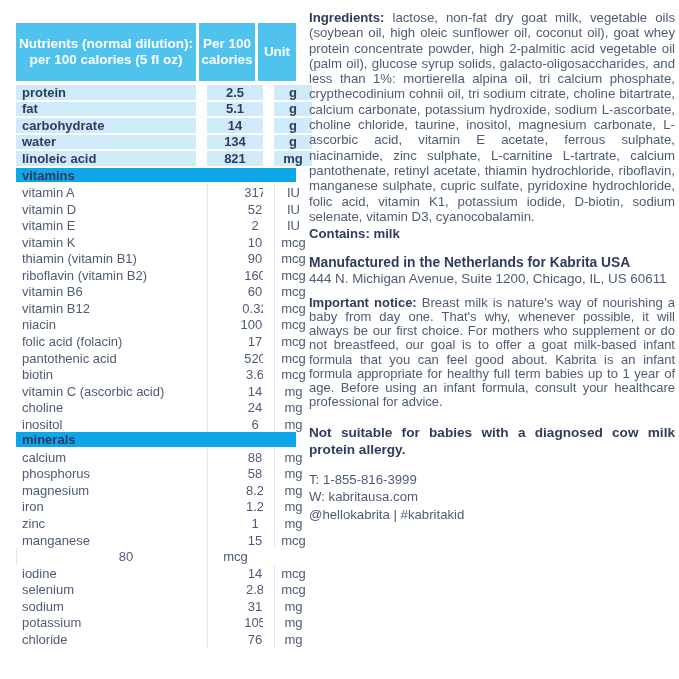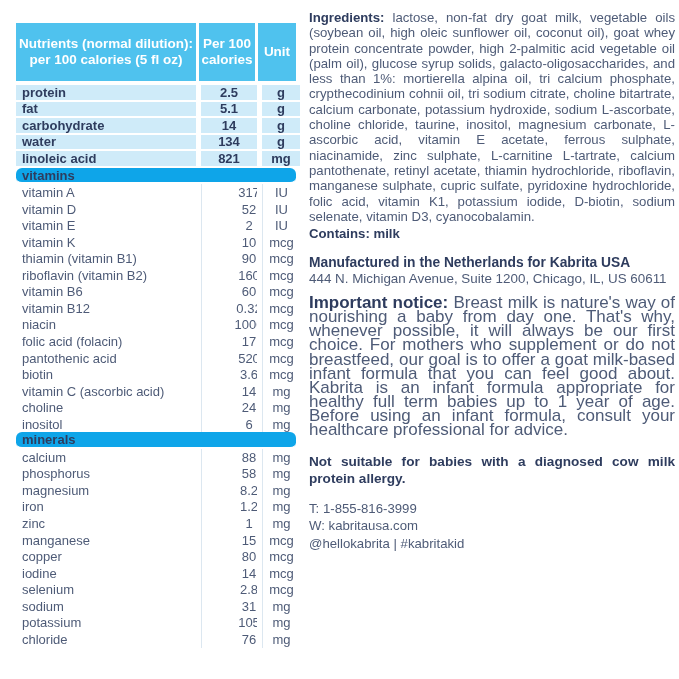--- a/index.html
+++ b/index.html
@@ -10,39 +10,39 @@
   }
   
   .nutrient-table{position:absolute;left:16px;top:23px;width:280px;}
   .tbl-header{display:grid;grid-template-columns:180px 56px 38px;column-gap:3px;height:58px;}
   .tbl-header .hcell{
     background:#4FC2EE;color:#ffffff;font-weight:bold;
     display:flex;flex-direction:column;align-items:center;justify-content:center;
     font-size:13.5px;line-height:1.18;text-align:center;
   }
   .tbl-rows{margin-top:4px;}
-  .trow{display:grid;grid-template-columns:180px 56px 38px;column-gap:5px;height:16.56px;box-sizing:border-box;border-radius:6px;}
+  .trow{display:grid;grid-template-columns:180px 56px 38px;column-gap:11px;height:16.56px;box-sizing:border-box;}
   .trow .cell{display:flex;align-items:center;font-size:13px;color:#4E5B77;box-sizing:border-box;overflow:hidden;}
   .trow .name{padding-left:6px;justify-content:flex-start;white-space:nowrap;}
   .trow .val,.trow .unit{justify-content:center;}
   .trow.macro{border-bottom:2px solid #ffffff;}
   .trow.macro .cell{background:#CFEBF9;font-weight:bold;color:#2E3C5E;}
   .trow.section{display:block;background:#0ea5e9;border-bottom:2px solid #ffffff;}
   .trow.section .cell{background:transparent;font-weight:bold;color:#2E3C5E;height:100%;}
   .trow.plain .val{border-left:1px solid #DCE7F0;padding-left:39px;}
   .trow.plain .unit{border-left:1px solid #DCE7F0;}
   
   .right-col{position:absolute;left:309px;top:10px;width:366px;color:#4E5B77;}
   .right-col .bold{font-weight:bold;color:#2E3C5E;}
   .ingredients{font-size:13.2px;line-height:15.3px;text-align:justify;margin:0;}
   .contains{font-size:13.2px;margin-top:2px;}
   .manufactured{margin-top:14px;}
   .manufactured .m1{font-size:13.8px;line-height:16px;text-align:justify;}
   .manufactured .m2{font-size:13.4px;line-height:16px;color:#4E5B77;font-weight:normal;}
-  .notice{font-size:17px;line-height:14.1px;text-align:justify;margin-top:9px;}
+  .notice{font-size:13px;line-height:14.1px;text-align:justify;margin-top:9px;}
   .not-suitable{font-size:13.6px;line-height:16.8px;text-align:justify;margin-top:16px;}
   .contact{margin-top:12px;font-size:13.2px;line-height:17.5px;}
 </style>
 </head>
 <body>
 
 <div class="nutrient-table">
   <div class="tbl-header">
     <div class="hcell">
       <span>Nutrients (normal dilution):</span>
@@ -187,21 +187,20 @@
         <div class="cell name">zinc</div>
         <div class="cell val">1</div>
         <div class="cell unit">mg</div>
       </div>
       <div class="trow plain">
         <div class="cell name">manganese</div>
         <div class="cell val">15</div>
         <div class="cell unit">mcg</div>
       </div>
       <div class="trow plain">
-        <div class="cell name">copper</div>
         <div class="cell val">80</div>
         <div class="cell unit">mcg</div>
       </div>
       <div class="trow plain">
         <div class="cell name">iodine</div>
         <div class="cell val">14</div>
         <div class="cell unit">mcg</div>
       </div>
       <div class="trow plain">
         <div class="cell name">selenium</div>

